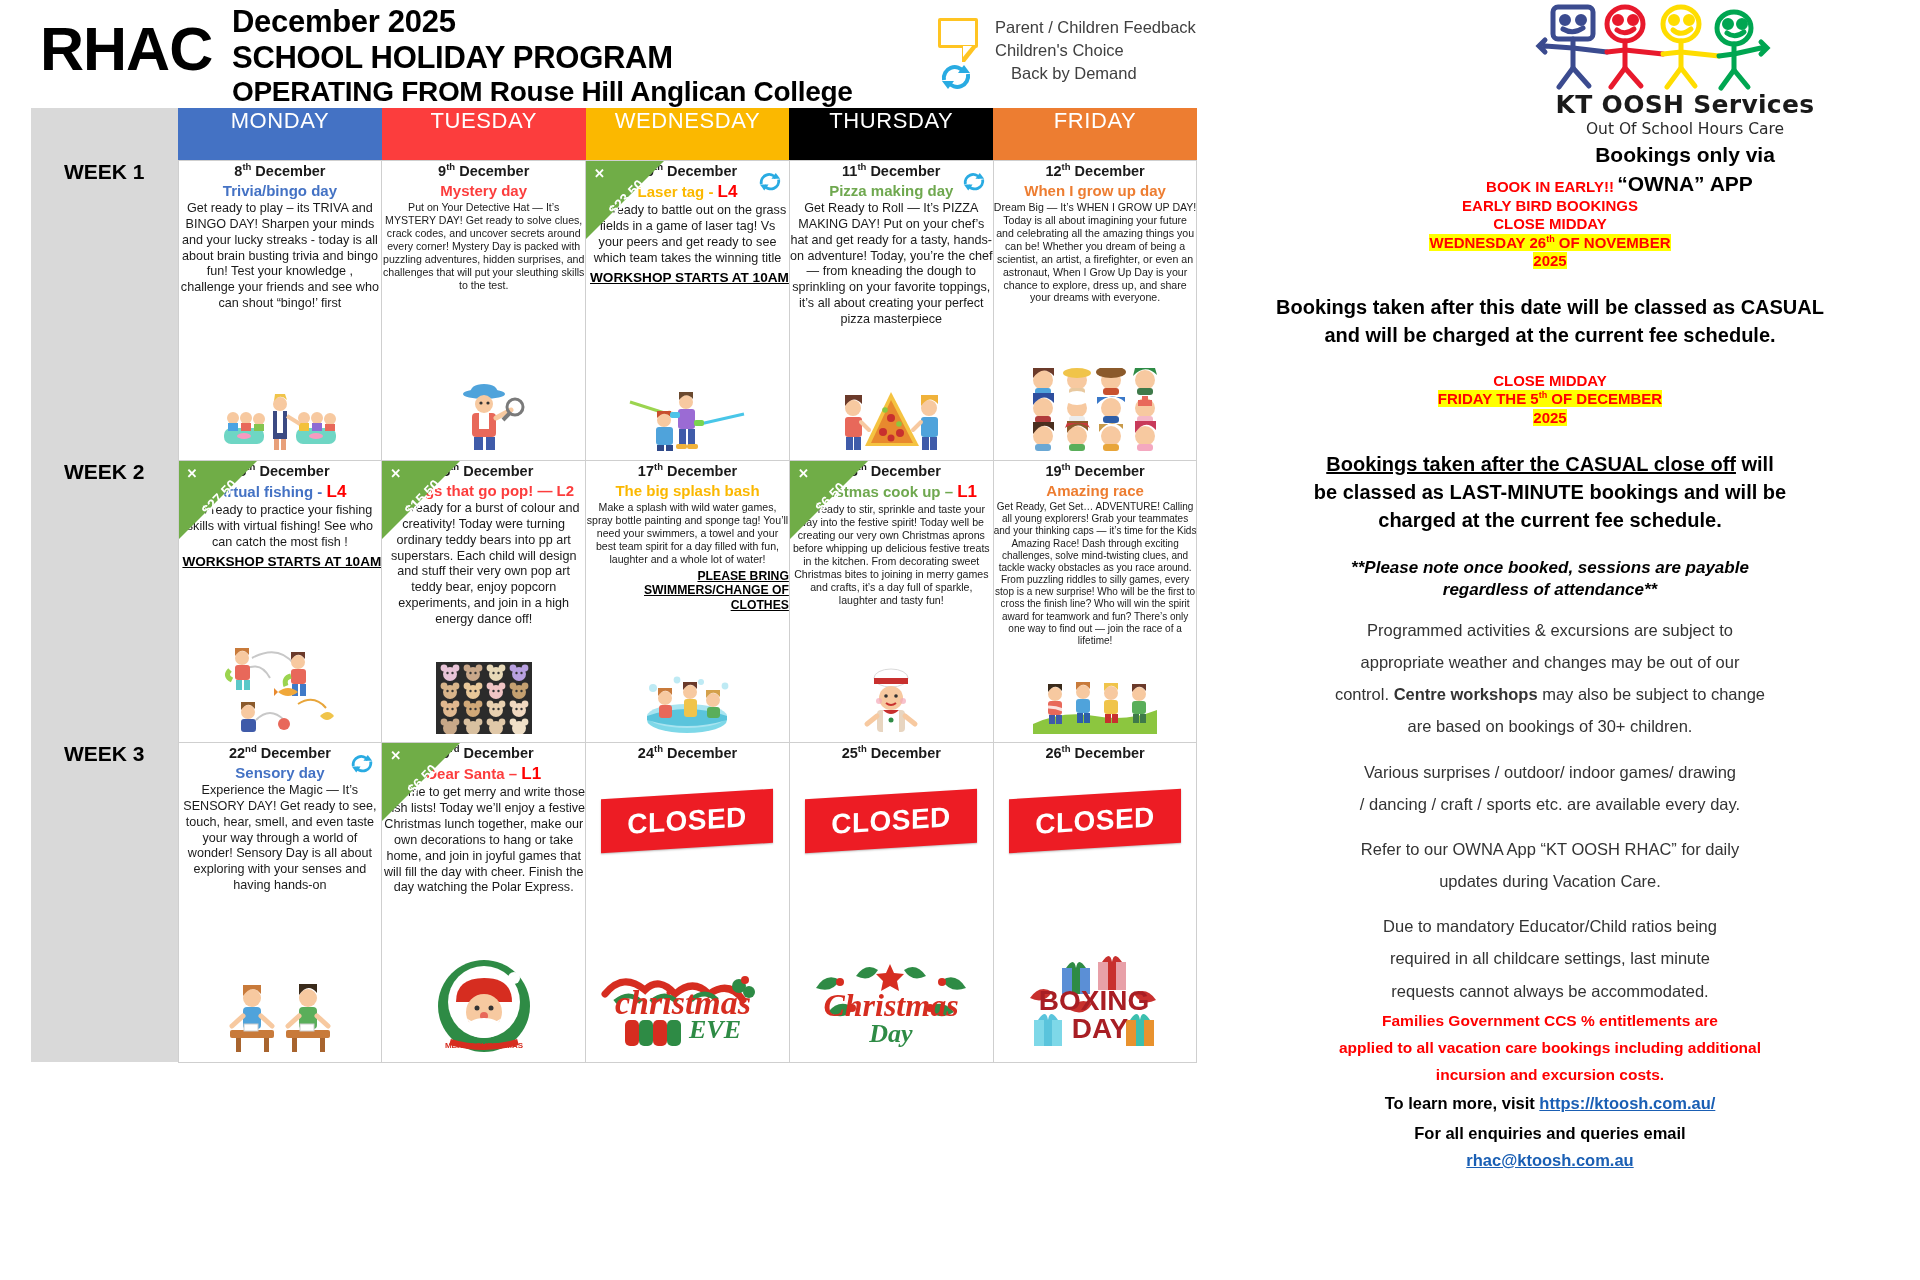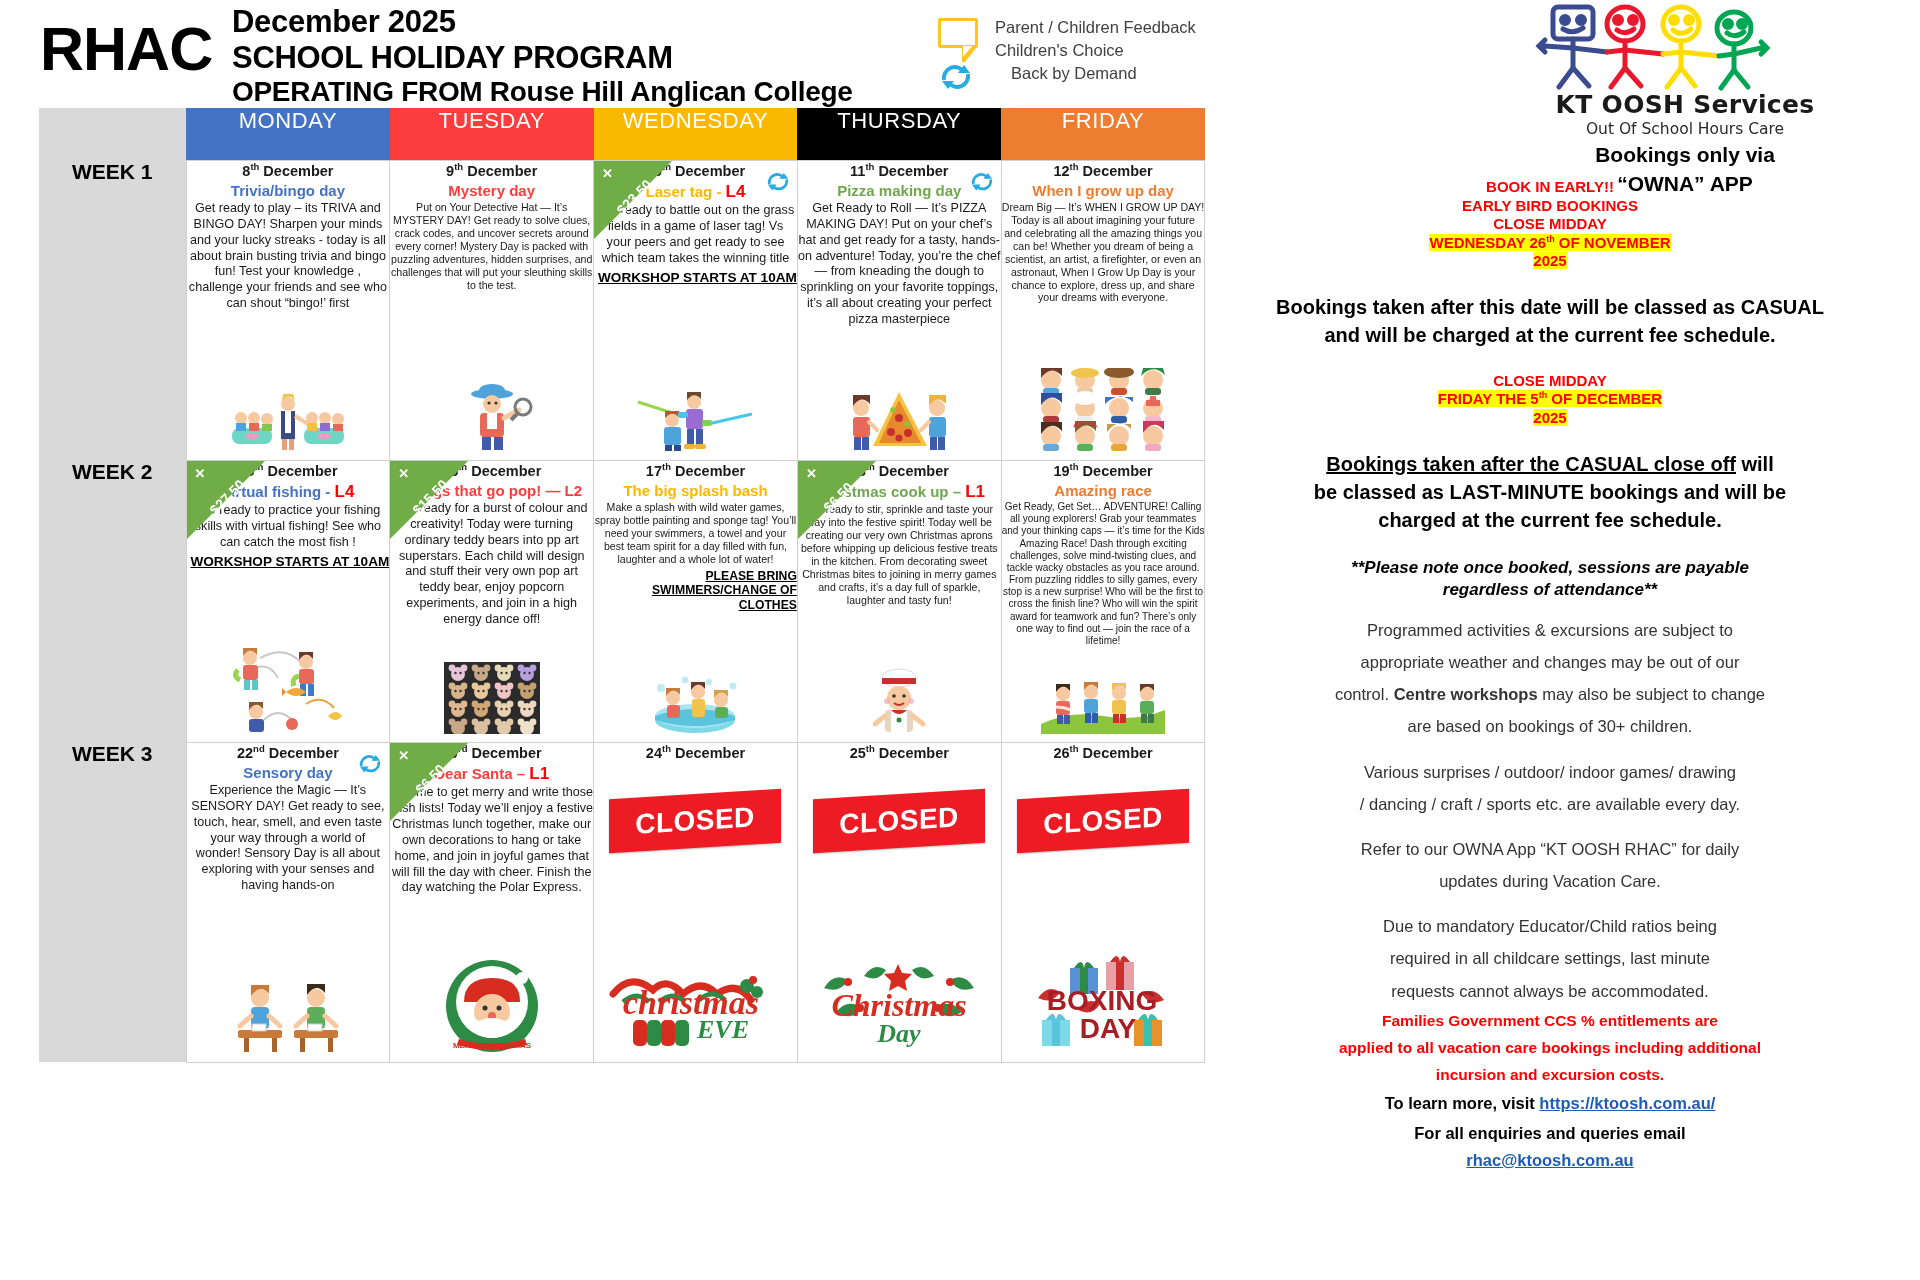--- a/index.html
+++ b/index.html
@@ -63,21 +63,21 @@
   }
   .kt-sub {
     font-family: "DejaVu Sans", sans-serif; font-size: 15.5px; color: #2a2a2a;
     margin-top: 1px;
   }
   .bookings-via { font-size: 21px; font-weight: 700; color: #000; margin-top: 5px; line-height: 1.15;}
 
   
   .cal { position: absolute; left: 31px; top: 108px; width: 1166px; }
 
-  table.grid { border-collapse: collapse; table-layout: fixed; width: 1166px; margin-left: 8px; }
+  table.grid { border-collapse: collapse; table-layout: fixed; width: 1166px; }
   table.grid td, table.grid th { vertical-align: top; padding: 0; }
 
   .col-week { width: 147px; background: #d9d9d9; }
   .col-day  { width: 203.8px; }
 
   th.dayhead {
     height: 52px; color: #fff; font-size: 22px; font-weight: 400;
     letter-spacing: 0.6px; text-align: center; vertical-align: middle;
     font-family: "Liberation Sans", sans-serif;
   }

